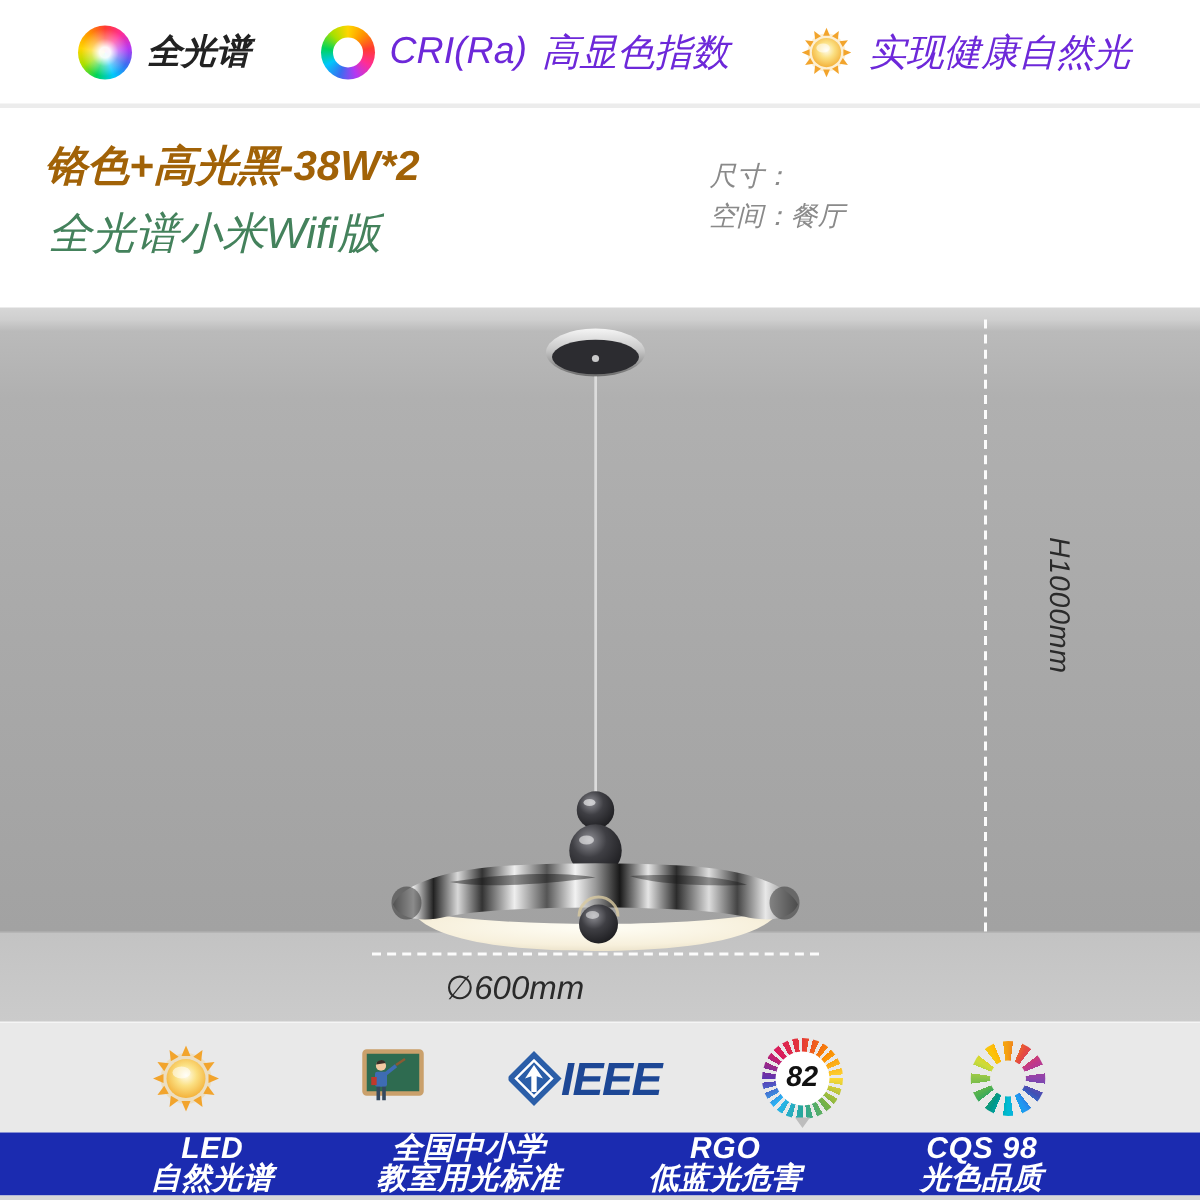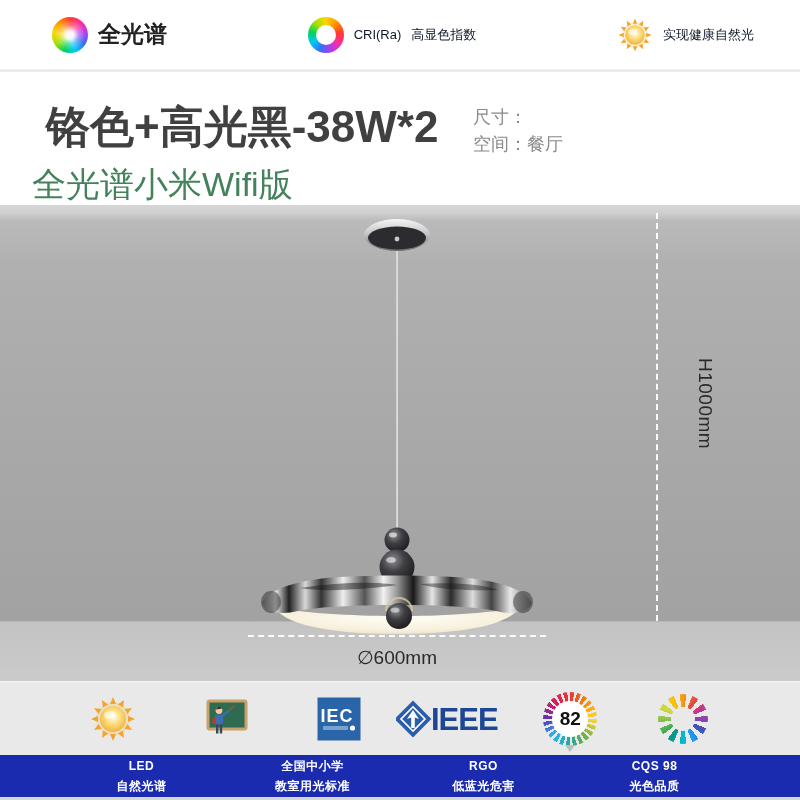--- a/index.html
+++ b/index.html
@@ -1,51 +1,51 @@
 <!DOCTYPE html>
 <html><head>
 <meta charset="utf-8">
 <style>
   html,body{margin:0;padding:0;background:#fff;}
   .page{position:relative;width:800px;height:800px;overflow:hidden;background:#fff;
-        font-family:"Liberation Sans","DejaVu Sans",sans-serif;}
+        font-family:"Liberation Sans","DejaVu Sans",sans-serif;font-style:italic;}
 
   
   .topbar{height:69px;display:flex;align-items:center;justify-content:space-between;
           padding:0 46px 0 52px;background:#fff;border-bottom:3px solid #ececec;}
   .tb-item{display:flex;align-items:center;gap:10px;}
-  .tb-label{font-size:13px;color:#0f172a;font-weight:500;white-space:nowrap;}
+  .tb-label{font-size:25px;color:#6d28d9;font-weight:500;white-space:nowrap;}
   .tb-label.strong{font-size:23px;font-weight:700;color:#222;}
   .wheel-icon{width:36px;height:36px;border-radius:50%;position:relative;flex:0 0 auto;
     background:conic-gradient(#ff3b30,#ff2d95,#b537f2,#3a6df0,#00c7fc,#00d45a,#a8e000,#ffd500,#ff9500,#ff3b30);}
   .wheel-icon::after{content:"";position:absolute;inset:0;border-radius:50%;
     background:radial-gradient(circle at 50% 50%,rgba(255,255,255,.95) 0 14%,rgba(255,255,255,.35) 36%,transparent 62%);}
   .cri-ring-icon{width:36px;height:36px;border-radius:50%;position:relative;flex:0 0 auto;
     background:conic-gradient(#ffd500,#ff9500,#ff3b30,#ff2d95,#b537f2,#3a6df0,#00c7fc,#00d45a,#a8e000,#ffd500);}
   .cri-ring-icon::after{content:"";position:absolute;inset:8px;border-radius:50%;background:#fff;}
 
   
   .header{position:relative;height:133px;background:#fff;}
   .titles{position:absolute;left:30px;top:16px;}
-  .title{margin:16px;font-size:44px;line-height:46px;font-weight:800;color:#404040;letter-spacing:0;}
-  .subtitle{margin:4px 0 0 2px;font-size:34px;line-height:36px;font-weight:500;color:#44825c;}
+  .title{margin:0;font-size:28px;line-height:46px;font-weight:800;color:#a16207;letter-spacing:0;}
+  .subtitle{margin:4px 0 0 2px;font-size:29px;line-height:36px;font-weight:500;color:#44825c;}
   .specs{position:absolute;left:473px;top:32px;font-size:18px;line-height:27px;color:#8a8a8a;}
   .spec-row{display:flex;}
   .spec-label{white-space:pre;}
 
   
   .stage{position:relative;height:475px;
     background:linear-gradient(180deg,#d7d7d7 0px,#cfcfcf 8px,#bababa 16px,#b0b0b0 60px,#a9a9a9 220px,#a2a2a2 416px,#a2a2a2 100%);}
   .floor{position:absolute;left:0;right:0;top:416px;height:59px;
     background:linear-gradient(180deg,#c3c3c3,#cbcbcb);border-top:1px solid #b5b5b5;}
   .lamp-svg{position:absolute;left:0;top:0;}
   .dim-line-h{position:absolute;left:248px;top:430px;width:298px;border-top:2px dashed #fcfcfc;}
   .dim-line-v{position:absolute;left:656px;top:8px;height:408px;border-left:2px dashed #fcfcfc;}
-  .dim-label-h{position:absolute;left:297px;top:441px;width:200px;text-align:center;
-    font-size:19px;color:#2a2a2a;}
+  .dim-label-h{position:absolute;left:297px;top:441px;width:200px;text-align:left;
+    font-size:22px;color:#2a2a2a;}
   .dim-label-v{position:absolute;left:694px;top:153px;writing-mode:vertical-rl;
     font-size:19px;color:#2a2a2a;letter-spacing:.5px;}
 
   
   .icon-row{height:73px;background:#e9e9e9;display:flex;align-items:center;
     padding:0 60px 0 56px;border-top:2px solid #f5f5f5;}
   .icon-cell{flex:1;display:flex;align-items:center;justify-content:center;position:relative;}
   .cqs-badge{width:54px;height:54px;border-radius:50%;position:relative;
     background:repeating-conic-gradient(transparent 0deg 9deg,#e9e9e9 9deg 15deg),
       conic-gradient(#e53935,#fb8c00,#fdd835,#7cb342,#26a69a,#29b6f6,#5e35b1,#d81b60,#e53935);}
@@ -55,21 +55,21 @@
   .cqs-tail{position:absolute;left:50%;bottom:-6px;transform:translateX(-50%);width:0;height:0;
     border-left:5px solid transparent;border-right:5px solid transparent;border-top:7px solid #bdbdbd;}
   .spinner-badge{width:50px;height:50px;border-radius:50%;position:relative;
     background:repeating-conic-gradient(from -8deg,transparent 0deg 16deg,#e9e9e9 16deg 30deg),
       conic-gradient(#f39c12,#e74c3c,#c0398b,#8e44ad,#3f51b5,#2196f3,#00bcd4,#009688,#4caf50,#8bc34a,#cddc39,#ffc107,#f39c12);}
   .spinner-badge::after{content:"";position:absolute;inset:13px;background:#e9e9e9;border-radius:50%;}
 
   .band-row{height:42px;background:#1b2bb0;display:flex;align-items:center;
     padding:0 60px 0 56px;}
   .band-cell{flex:1;display:flex;flex-direction:column;align-items:center;justify-content:center;
-    color:#fff;font-weight:700;font-size:12px;line-height:20px;letter-spacing:.5px;white-space:nowrap;}
+    color:#fff;font-weight:700;font-size:20px;line-height:20px;letter-spacing:.5px;white-space:nowrap;}
   .bottom-strip{height:5px;background:#d7d7d7;}
 </style>
 </head>
 <body>
 
 <div class="page">
 
   <svg width="0" height="0" style="position:absolute" aria-hidden="true">
     <defs>
       <linearGradient id="canopyG" x1="0" y1="0" x2="0" y2="1">
@@ -231,28 +231,20 @@
         <circle cx="18" cy="15.5" r="3.4" fill="#f3c9a2"></circle>
         <path d="M14.8 14.6 a3.4 3.4 0 0 1 6.4 -1" fill="#3a2e28"></path>
         <rect x="14" y="19.5" width="8" height="10" rx="1.5" fill="#3e6cb3"></rect>
         <line x1="21" y1="21" x2="28" y2="15.5" stroke="#3e6cb3" stroke-width="2.4"></line>
         <rect x="11.5" y="23" width="3.6" height="5.4" fill="#c0392b"></rect>
         <rect x="15" y="29.5" width="2.4" height="9" fill="#34495e"></rect>
         <rect x="18.8" y="29.5" width="2.4" height="9" fill="#34495e"></rect>
       </svg>
     </div>
     <div class="icon-cell">
-      <svg width="46" height="46" viewBox="0 0 46 46">
-        <rect x="1.5" y="1.5" width="43" height="43" fill="#2a64a9"></rect>
-        <text x="21" y="26" text-anchor="middle" font-size="18" font-weight="bold" fill="#ffffff" letter-spacing="1">IEC</text>
-        <rect x="7" y="30" width="25" height="4" fill="#7ba2cc"></rect>
-        <circle cx="36.5" cy="32" r="2.6" fill="#ffffff"></circle>
-      </svg>
-    </div>
-    <div class="icon-cell">
       <svg width="118" height="46" viewBox="0 0 118 46">
         <g transform="translate(17,23)">
           <rect x="-13" y="-13" width="26" height="26" transform="rotate(45)" fill="#2b5ea8"></rect>
           <rect x="-8.5" y="-8.5" width="17" height="17" transform="rotate(45)" fill="none" stroke="#fff" stroke-width="1.6"></rect>
           <path d="M0 -9 L6 0 L1.8 -1.5 L1.8 9 L-1.8 9 L-1.8 -1.5 L-6 0 Z" fill="#fff"></path>
         </g>
         <text x="35" y="34" font-size="31" font-weight="800" fill="#1d4795" letter-spacing="-1">IEEE</text>
       </svg>
     </div>
     <div class="icon-cell">

